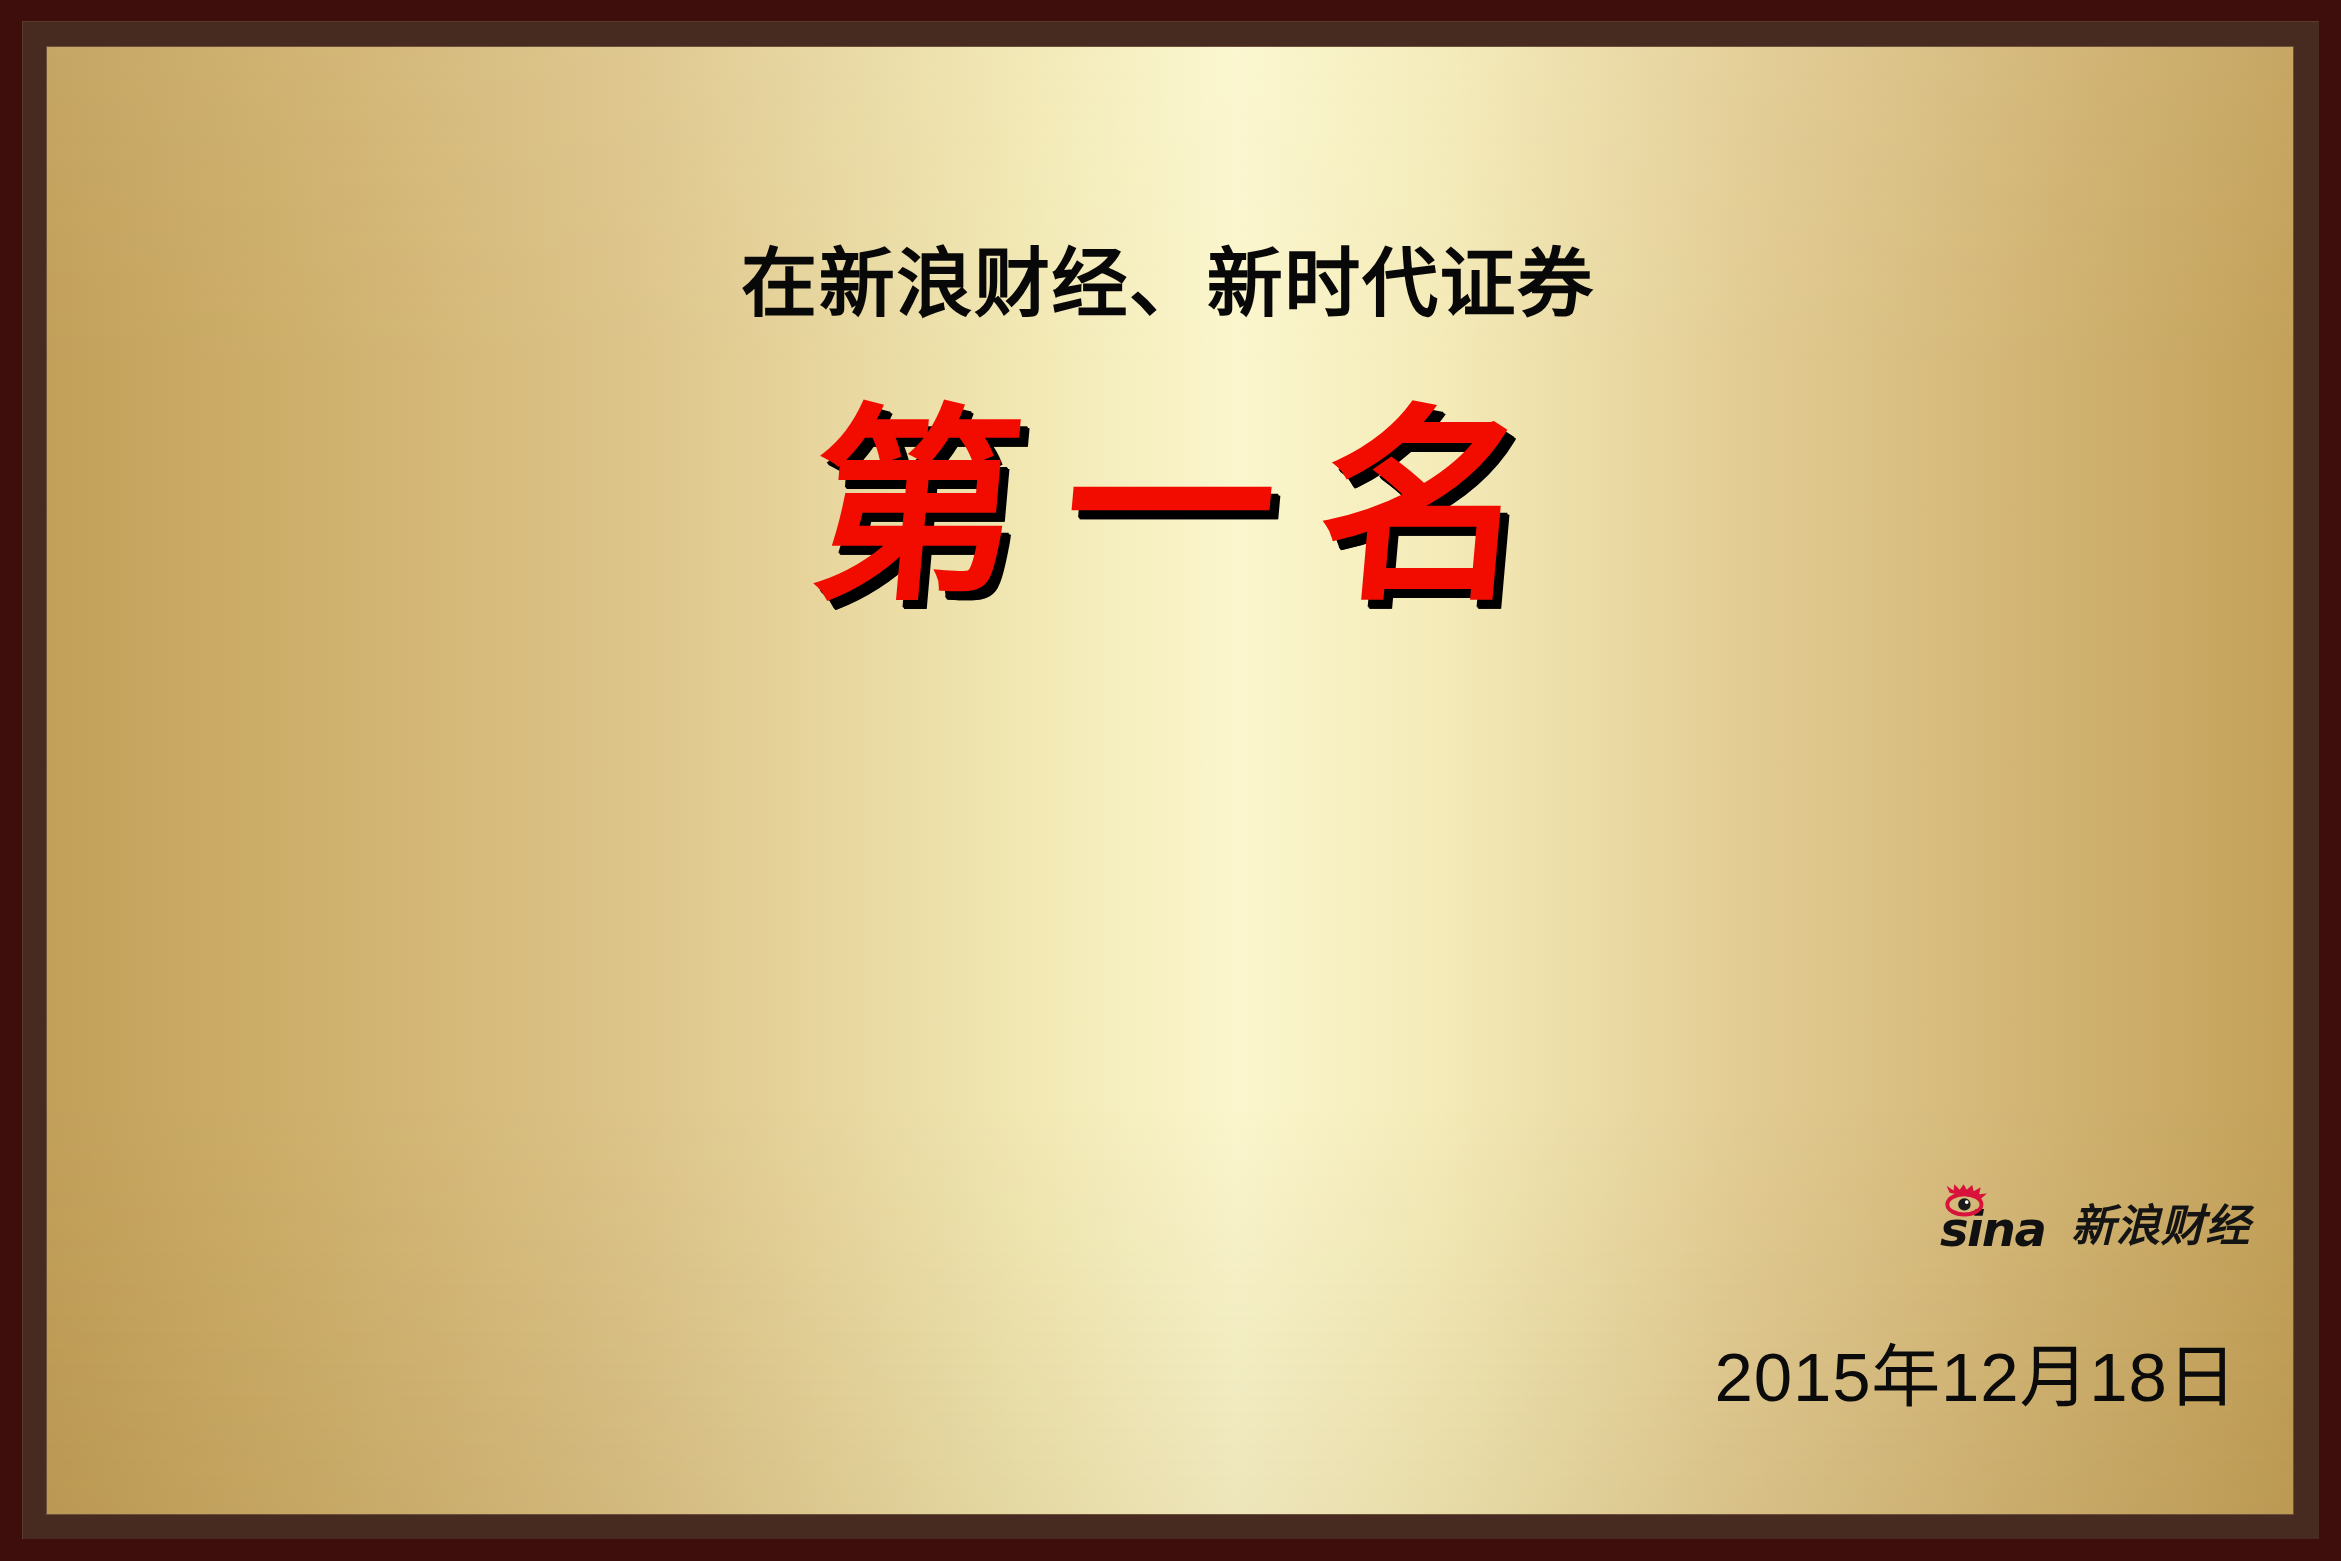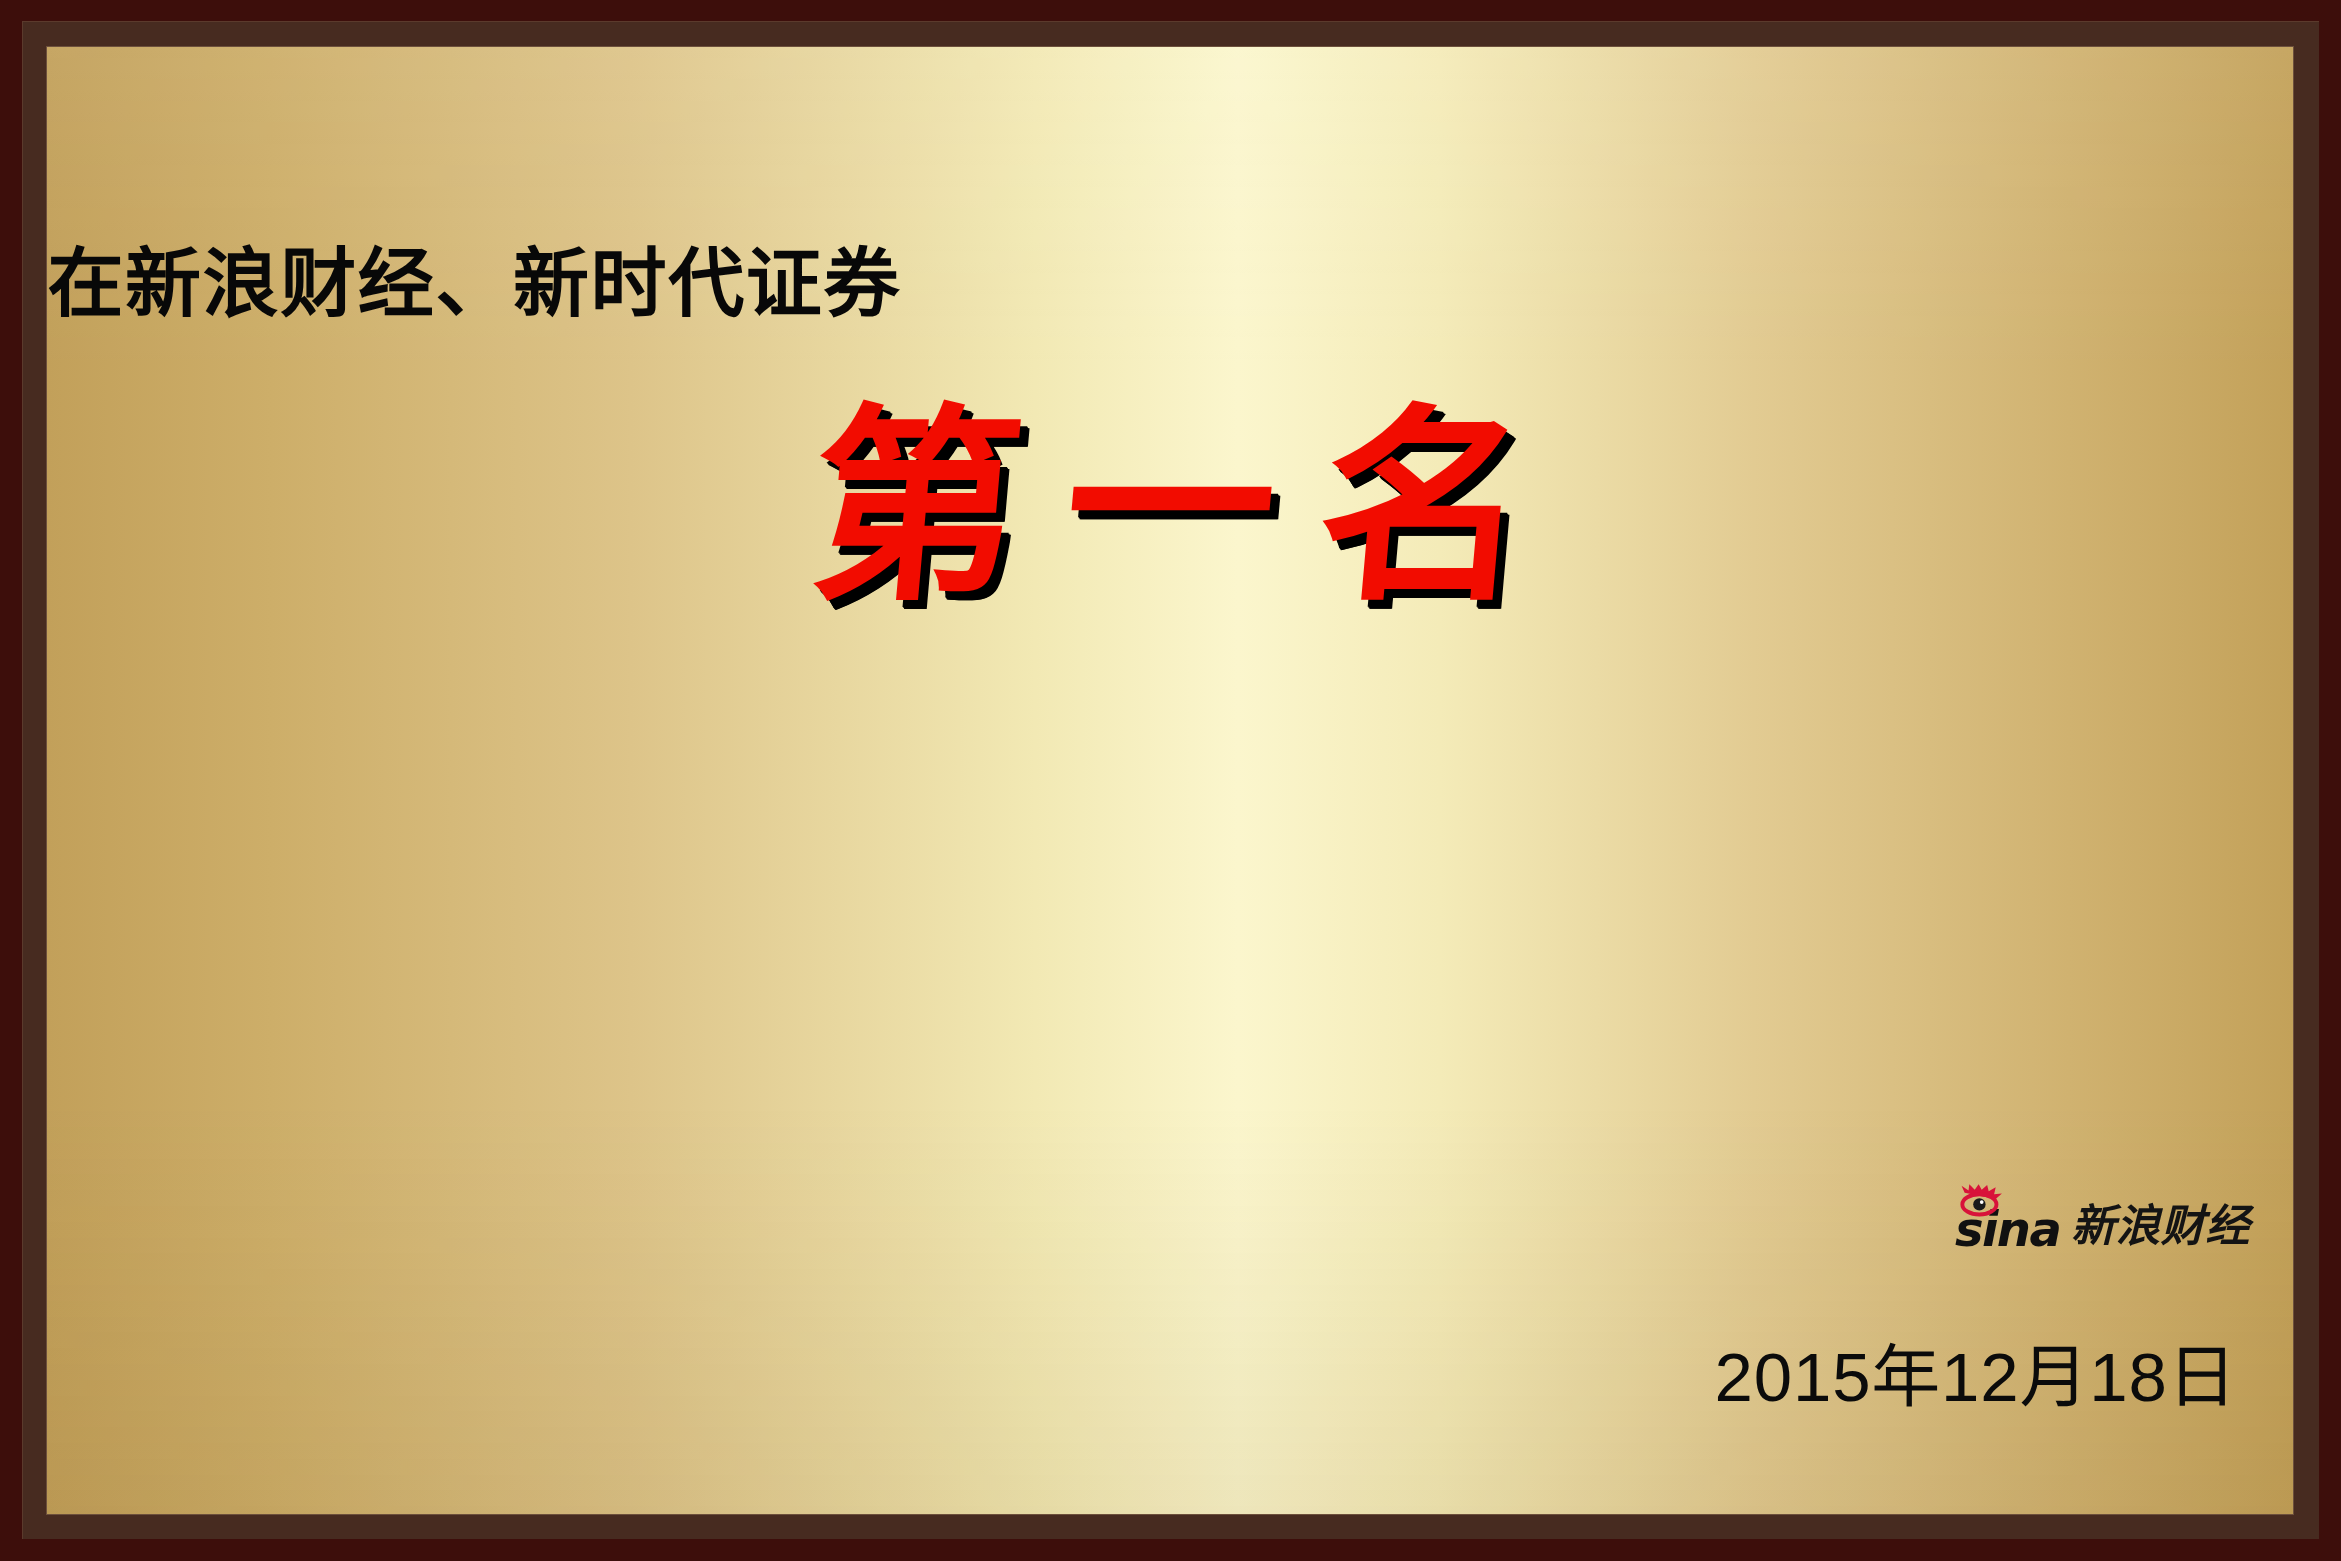--- a/index.html
+++ b/index.html
@@ -71,21 +71,21 @@
     color: #0a0a0a;
     letter-spacing: 2.3px;
     white-space: nowrap;
   }
 
   .body-block {
     position: absolute;
     left: 0;
     right: 5px;
     top: 183px;
-    text-align: left;
+    text-align: center;
   }
   .body-line {
     font-family: "Liberation Sans", "DejaVu Sans", sans-serif;
     font-weight: bold;
     color: #080808;
     white-space: nowrap;
     line-height: 1.42;
   }
   .body-line-1 { font-size: 76px; letter-spacing: 1.6px; }
   .body-line-2 { font-size: 76px; letter-spacing: 1.6px; }
@@ -119,21 +119,21 @@
     position: absolute;
     right: 43px;
     top: 1163px;
     display: flex;
     align-items: center;
     gap: 33px;
   }
 
   .sina-logo {
     display: flex;
-    gap: 11px;
+    gap: 26px;
   }
   .sina-mark {
     position: relative;
     display: flex;
     align-items: flex-end;
   }
   .sina-eye {
     position: absolute;
     left: 4.7px;
     top: -26.5px;

